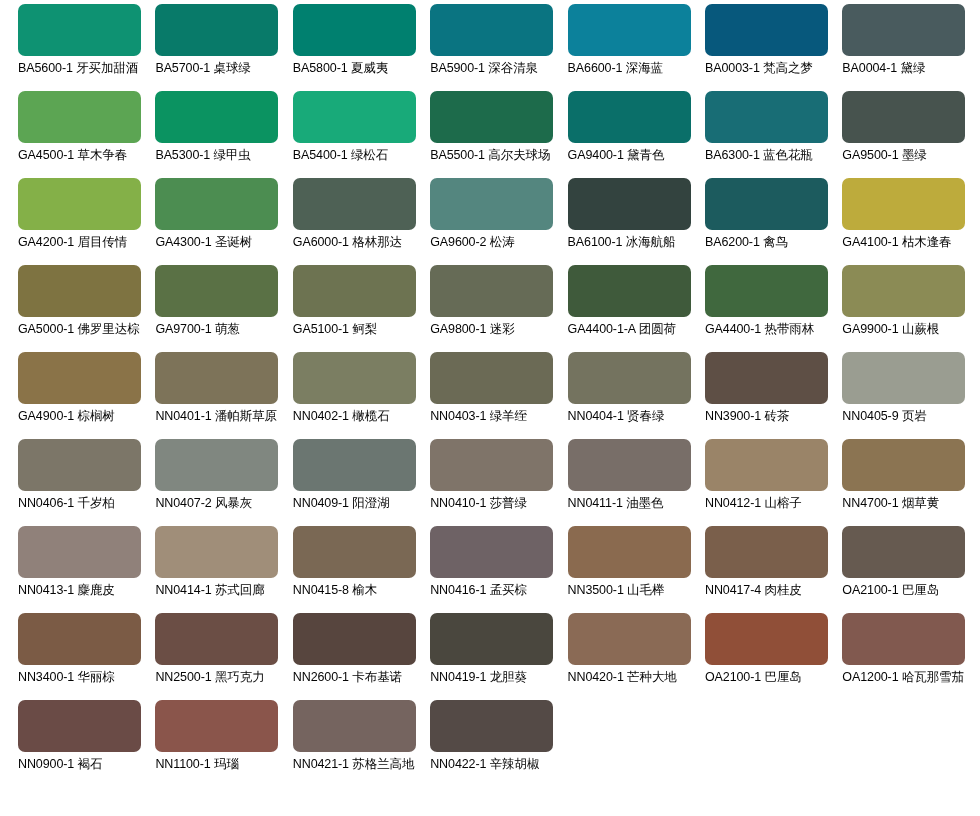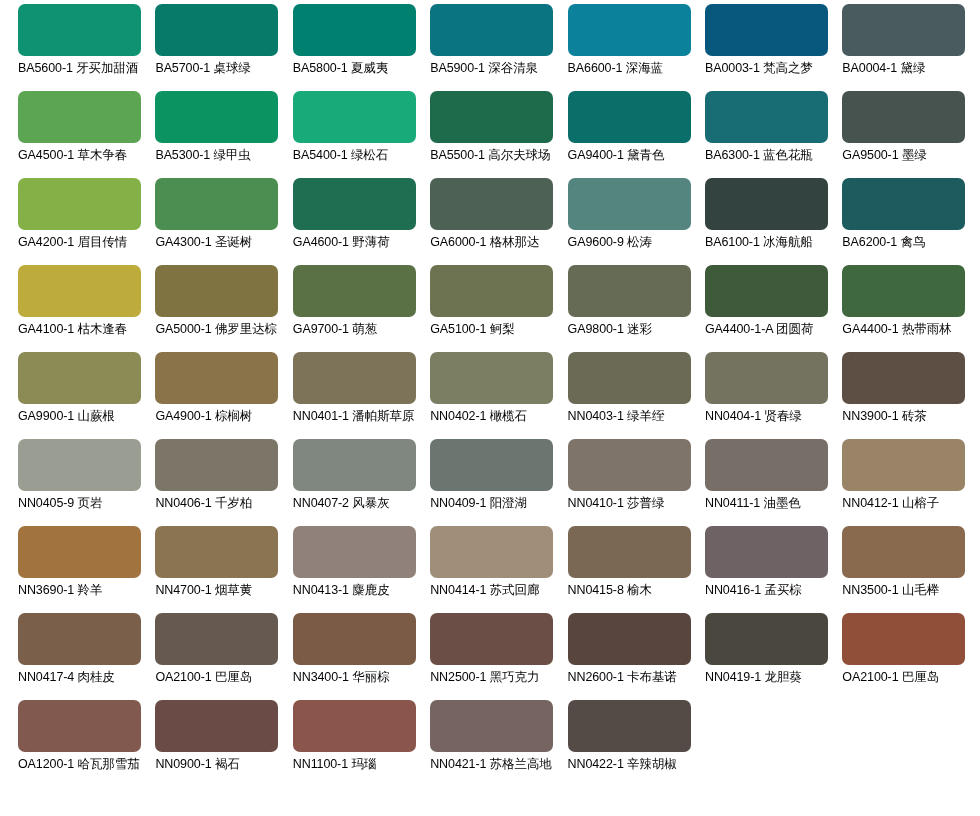--- a/index.html
+++ b/index.html
@@ -108,30 +108,26 @@
     </div>
     <div class="swatch-cell">
       <span class="swatch-chip" style="background-color: rgb(132, 176, 72);"></span>
       <span class="swatch-label">GA4200-1 眉目传情</span>
     </div>
     <div class="swatch-cell">
       <span class="swatch-chip" style="background-color: rgb(76, 141, 81);"></span>
       <span class="swatch-label">GA4300-1 圣诞树</span>
     </div>
     <div class="swatch-cell">
-      <span class="swatch-chip" style="background-color: rgb(32, 110, 82);"></span>
-      <span class="swatch-label">GA4600-1 野薄荷</span>
-    </div>
-    <div class="swatch-cell">
       <span class="swatch-chip" style="background-color: rgb(78, 97, 85);"></span>
       <span class="swatch-label">GA6000-1 格林那达</span>
     </div>
     <div class="swatch-cell">
       <span class="swatch-chip" style="background-color: rgb(84, 134, 127);"></span>
-      <span class="swatch-label">GA9600-9 松涛</span>
+      <span class="swatch-label">GA9600-2 松涛</span>
     </div>
     <div class="swatch-cell">
       <span class="swatch-chip" style="background-color: rgb(51, 67, 63);"></span>
       <span class="swatch-label">BA6100-1 冰海航船</span>
     </div>
     <div class="swatch-cell">
       <span class="swatch-chip" style="background-color: rgb(28, 91, 94);"></span>
       <span class="swatch-label">BA6200-1 禽鸟</span>
     </div>
     <div class="swatch-cell">
@@ -212,24 +208,20 @@
     </div>
     <div class="swatch-cell">
       <span class="swatch-chip" style="background-color: rgb(120, 110, 104);"></span>
       <span class="swatch-label">NN0411-1 油墨色</span>
     </div>
     <div class="swatch-cell">
       <span class="swatch-chip" style="background-color: rgb(154, 132, 104);"></span>
       <span class="swatch-label">NN0412-1 山榕子</span>
     </div>
     <div class="swatch-cell">
-      <span class="swatch-chip" style="background-color: rgb(161, 115, 63);"></span>
-      <span class="swatch-label">NN3690-1 羚羊</span>
-    </div>
-    <div class="swatch-cell">
       <span class="swatch-chip" style="background-color: rgb(139, 116, 82);"></span>
       <span class="swatch-label">NN4700-1 烟草黄</span>
     </div>
     <div class="swatch-cell">
       <span class="swatch-chip" style="background-color: rgb(144, 129, 122);"></span>
       <span class="swatch-label">NN0413-1 麋鹿皮</span>
     </div>
     <div class="swatch-cell">
       <span class="swatch-chip" style="background-color: rgb(160, 142, 121);"></span>
       <span class="swatch-label">NN0414-1 苏式回廊</span>
@@ -262,20 +254,24 @@
       <span class="swatch-chip" style="background-color: rgb(107, 78, 69);"></span>
       <span class="swatch-label">NN2500-1 黑巧克力</span>
     </div>
     <div class="swatch-cell">
       <span class="swatch-chip" style="background-color: rgb(87, 69, 62);"></span>
       <span class="swatch-label">NN2600-1 卡布基诺</span>
     </div>
     <div class="swatch-cell">
       <span class="swatch-chip" style="background-color: rgb(74, 71, 62);"></span>
       <span class="swatch-label">NN0419-1 龙胆葵</span>
+    </div>
+    <div class="swatch-cell">
+      <span class="swatch-chip" style="background-color: rgb(138, 106, 85);"></span>
+      <span class="swatch-label">NN0420-1 芒种大地</span>
     </div>
     <div class="swatch-cell">
       <span class="swatch-chip" style="background-color: rgb(144, 79, 56);"></span>
       <span class="swatch-label">OA2100-1 巴厘岛</span>
     </div>
     <div class="swatch-cell">
       <span class="swatch-chip" style="background-color: rgb(129, 89, 79);"></span>
       <span class="swatch-label">OA1200-1 哈瓦那雪茄</span>
     </div>
     <div class="swatch-cell">

